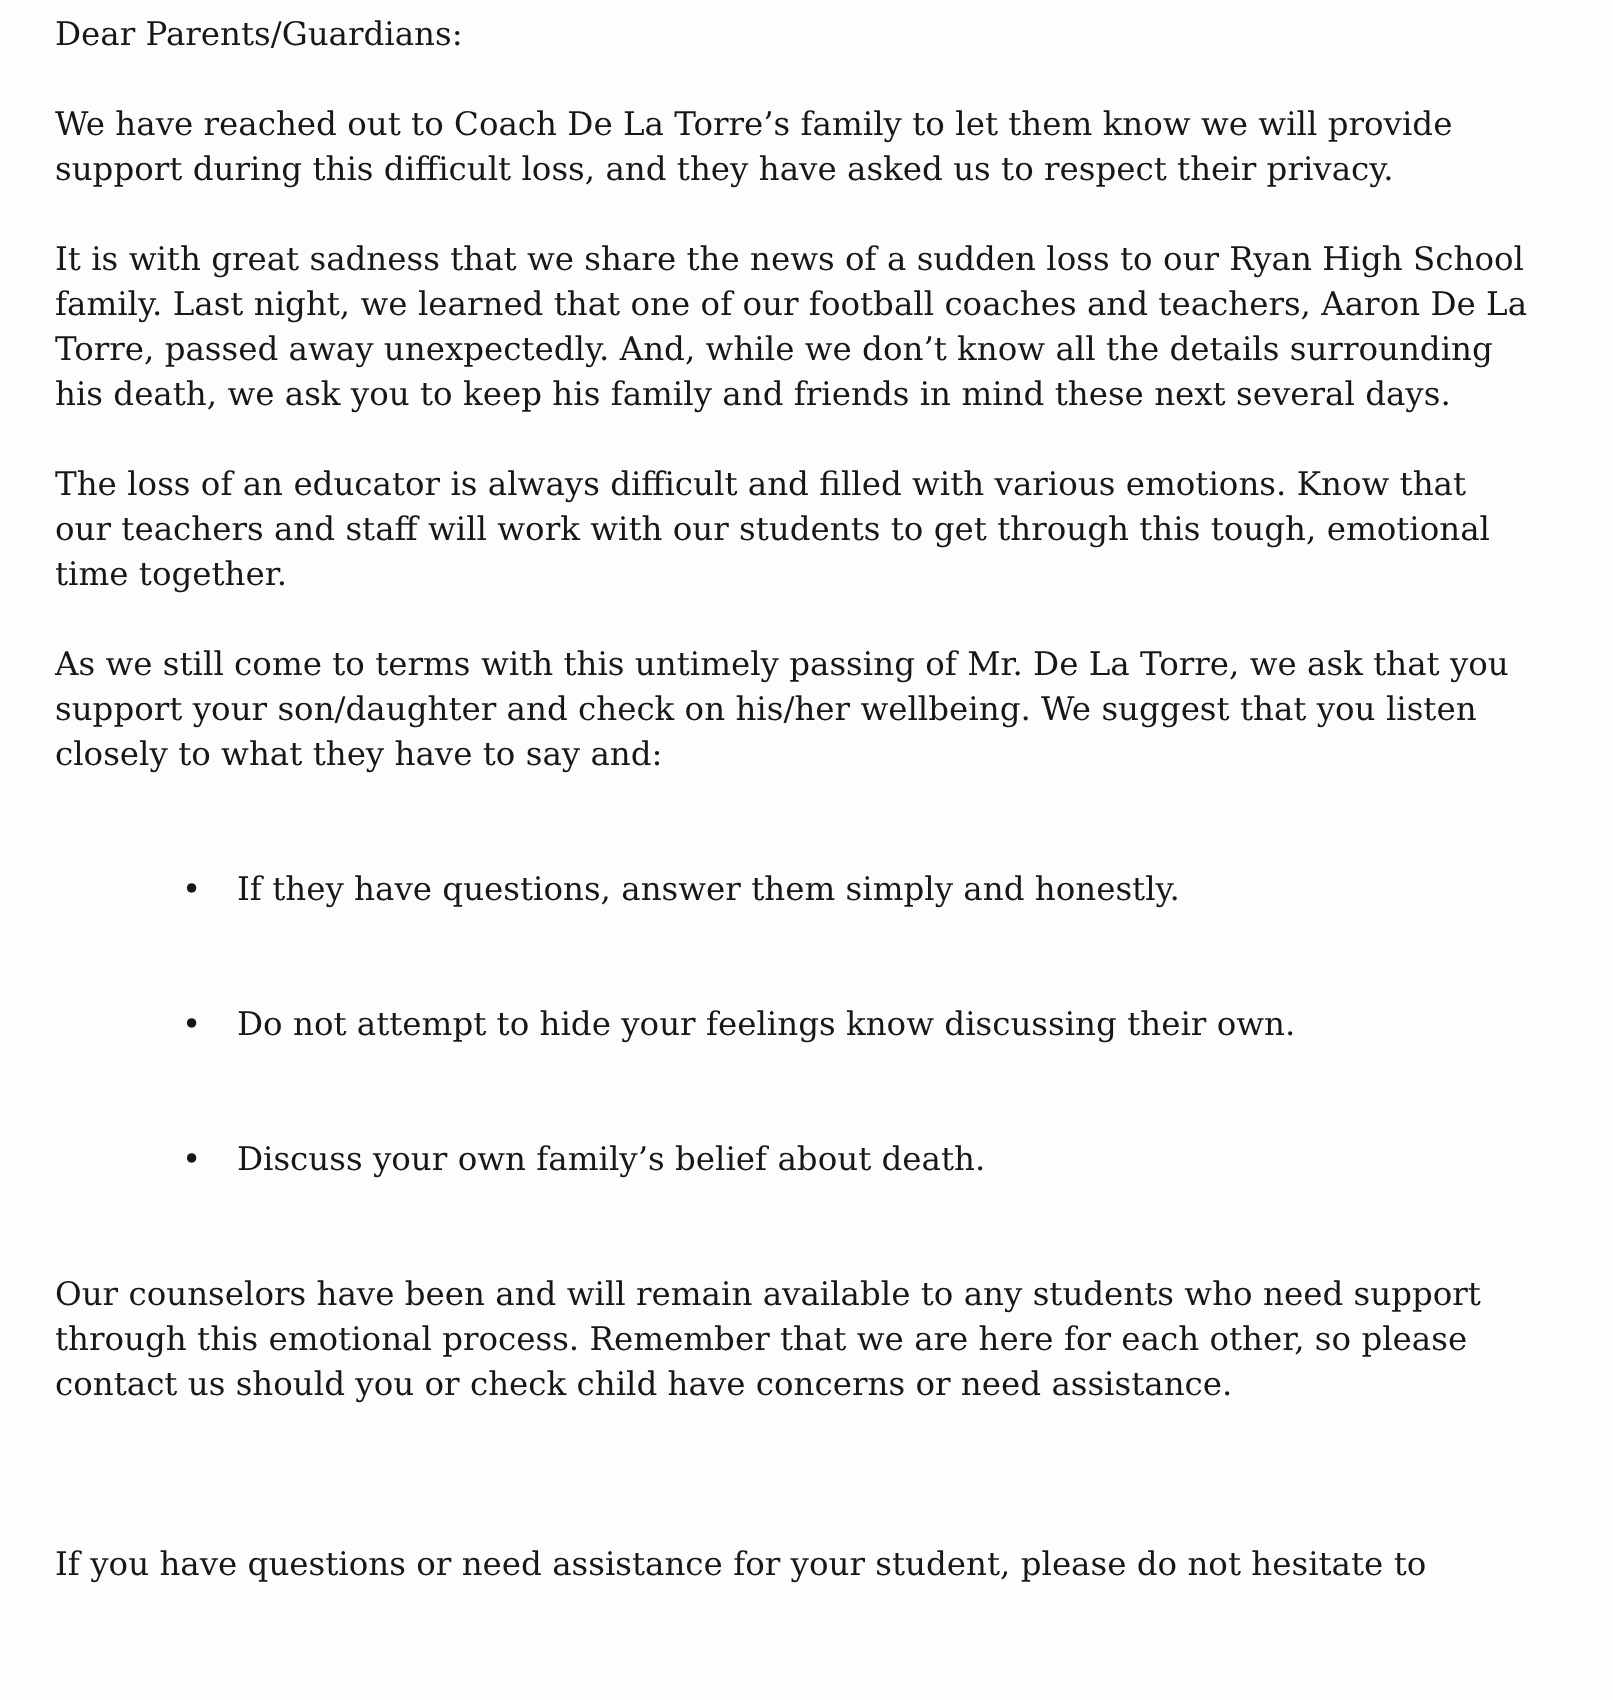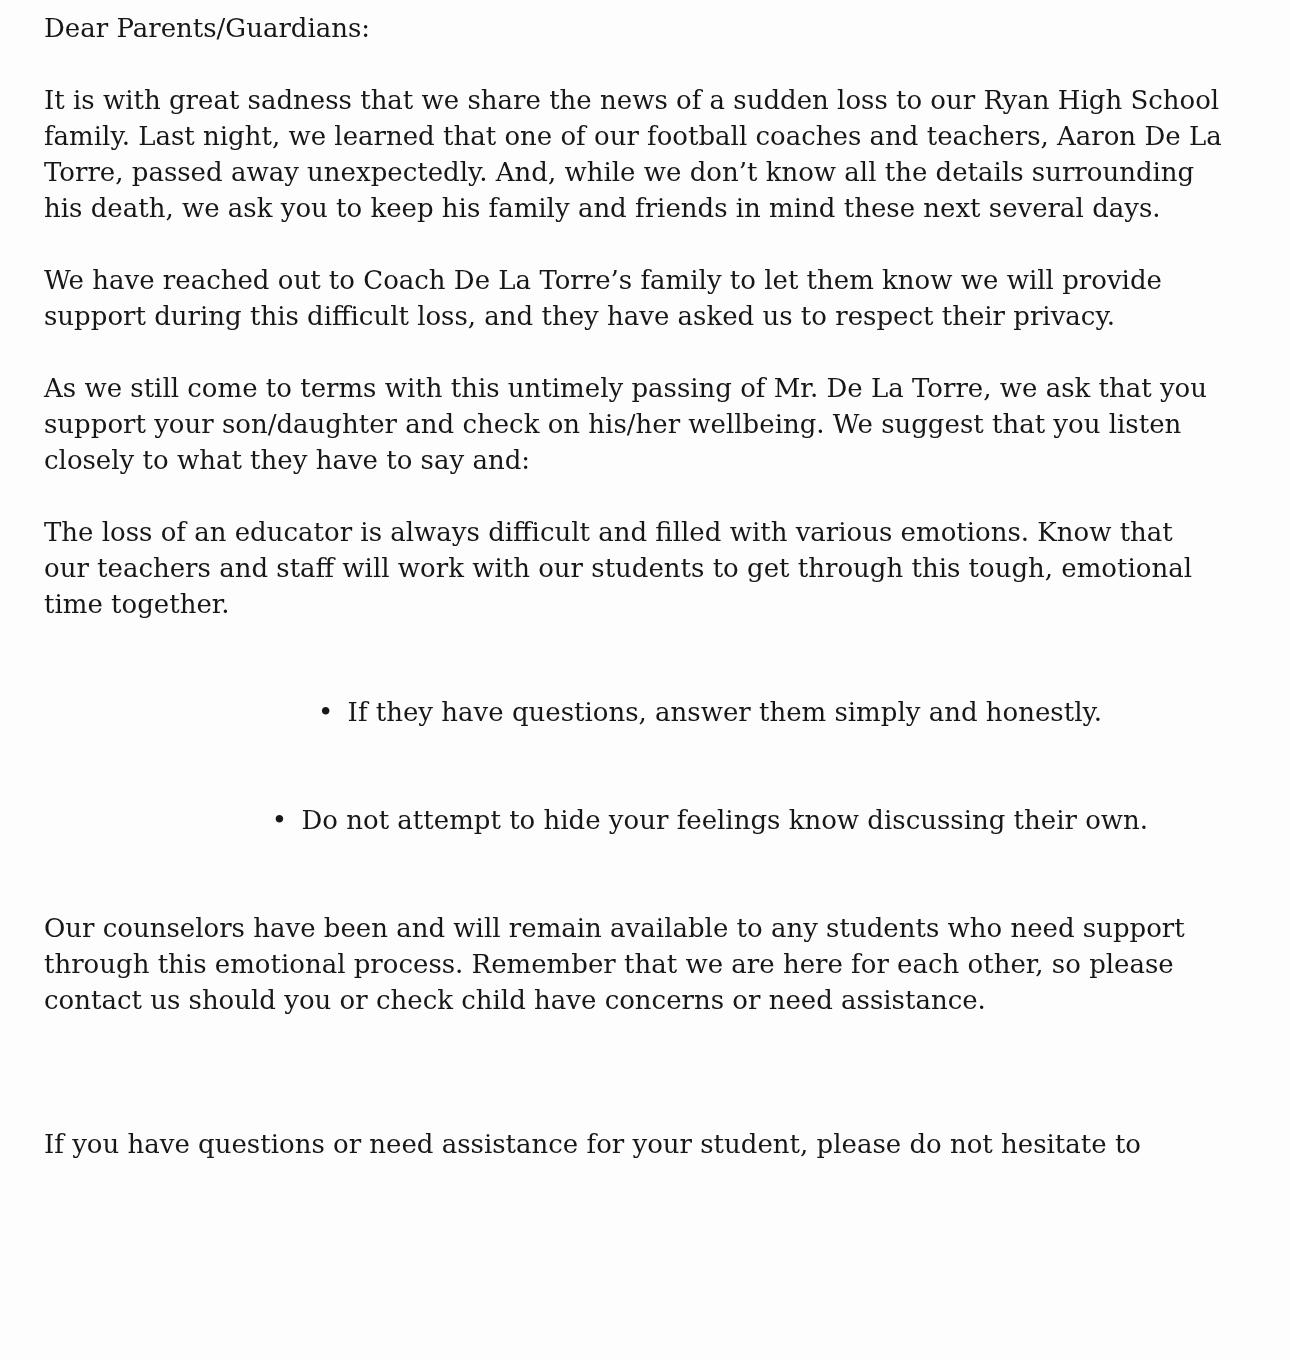--- a/index.html
+++ b/index.html
@@ -25,63 +25,65 @@
   .salutation {
     white-space: pre;
     margin-top: 0;
   }
   .para {
     white-space: pre;
     margin-top: 36px;
   }
   .bullet-list {
     margin-top: 36px;
-    text-align: center;
   }
   .bullet-row {
     white-space: pre;
   }
   .bullet-marker {
     display: inline-block;
     margin-left: 52px;
     width: 44px;
   }
   .line {
     white-space: pre;
   }
 </style>
 </head>
 <body>
 
 <div class="page">
 
   <div class="salutation">Dear Parents/Guardians:</div>
 
+  <div class="para">We have reached out to Coach De La Torre’s family to let them know we will provide
+support during this difficult loss, and they have asked us to respect their privacy.</div>
+
   <div class="para">It is with great sadness that we share the news of a sudden loss to our Ryan High School
 family. Last night, we learned that one of our football coaches and teachers, Aaron De La
 Torre, passed away unexpectedly. And, while we don’t know all the details surrounding
 his death, we ask you to keep his family and friends in mind these next several days.</div>
 
-  <div class="para">We have reached out to Coach De La Torre’s family to let them know we will provide
-support during this difficult loss, and they have asked us to respect their privacy.</div>
+  <div class="para">The loss of an educator is always difficult and filled with various emotions. Know that
+our teachers and staff will work with our students to get through this tough, emotional
+time together.</div>
 
   <div class="para">As we still come to terms with this untimely passing of Mr. De La Torre, we ask that you
 support your son/daughter and check on his/her wellbeing. We suggest that you listen
 closely to what they have to say and:</div>
-
-  <div class="para">The loss of an educator is always difficult and filled with various emotions. Know that
-our teachers and staff will work with our students to get through this tough, emotional
-time together.</div>
 
   <div class="bullet-list">
     <div class="bullet-row">
       <span class="bullet-marker">•</span><span>If they have questions, answer them simply and honestly.</span>
     </div>
     <div class="bullet-row">
       <span class="bullet-marker">•</span><span>Do not attempt to hide your feelings know discussing their own.</span>
+    </div>
+    <div class="bullet-row">
+      <span class="bullet-marker">•</span><span>Discuss your own family’s belief about death.</span>
     </div>
   </div>
 
   <div class="para">Our counselors have been and will remain available to any students who need support
 through this emotional process. Remember that we are here for each other, so please
 contact us should you or check child have concerns or need assistance.</div>
 
 
   <div class="para">
     <div class="line">If you have questions or need assistance for your student, please do not hesitate to</div>

